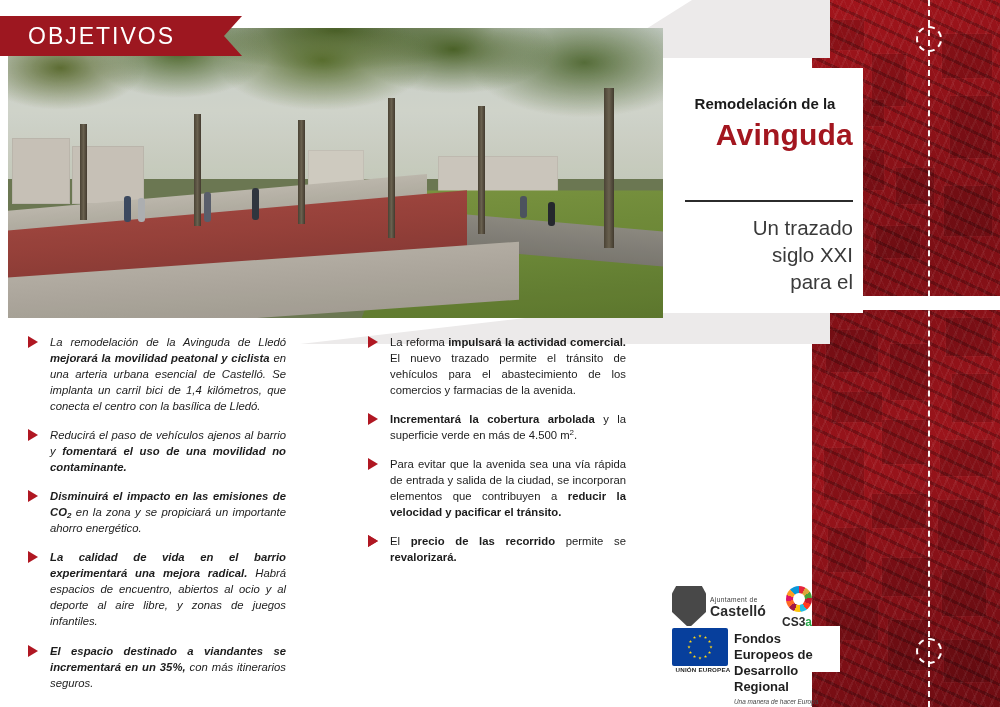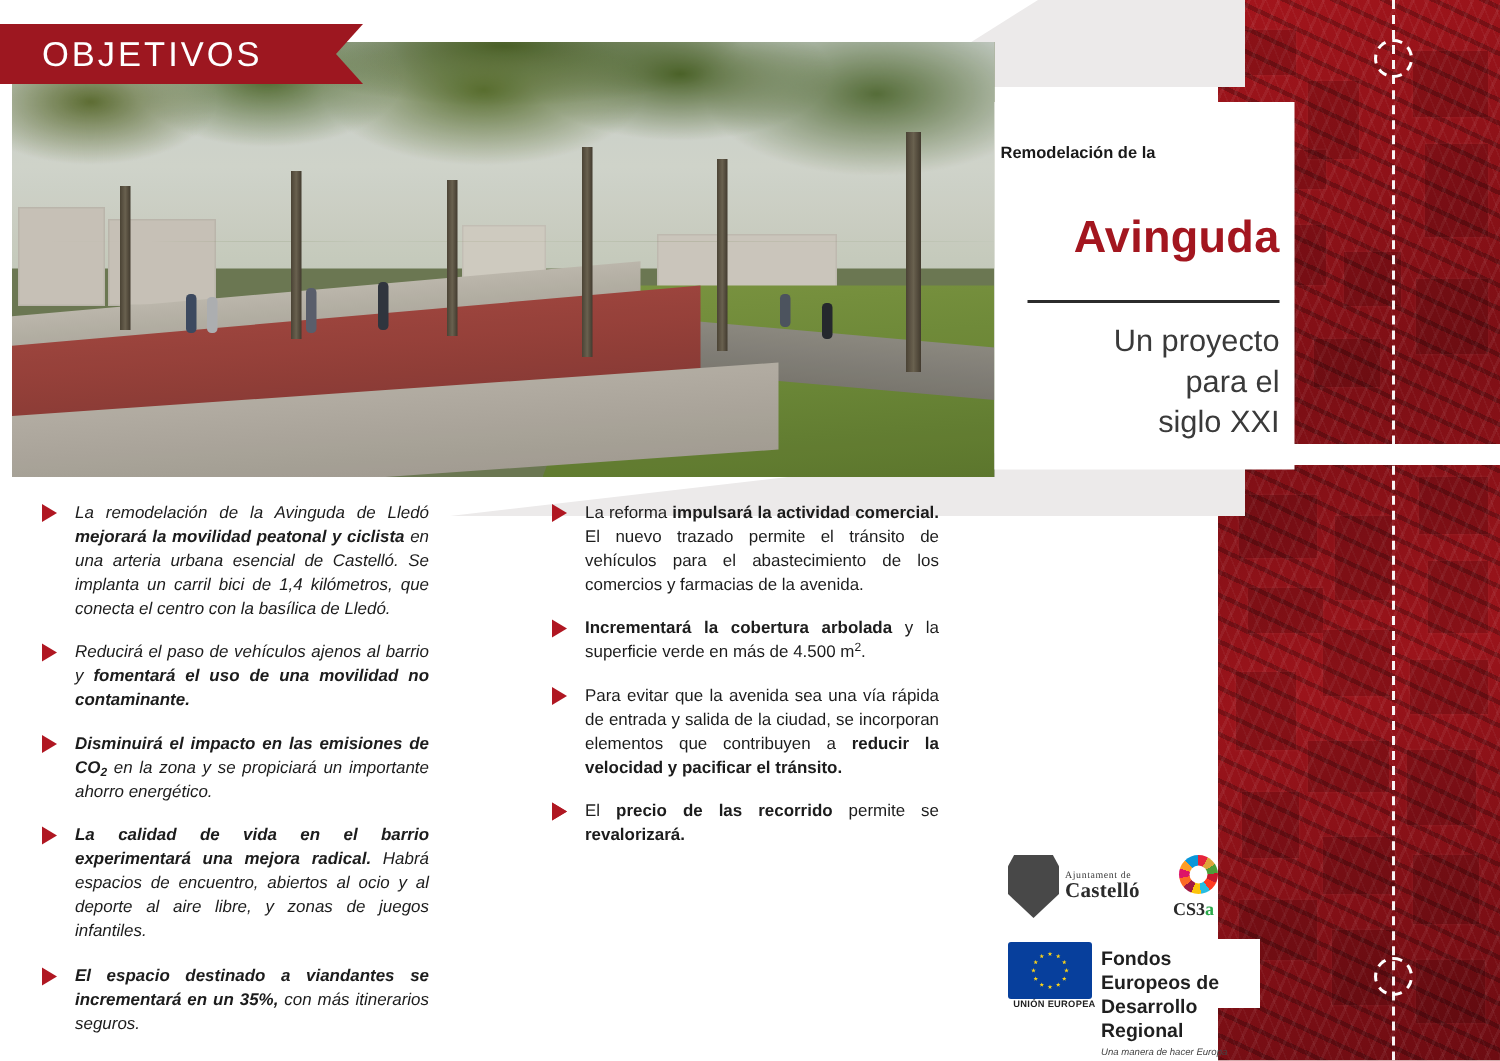--- a/index.html
+++ b/index.html
@@ -99,28 +99,28 @@
     position: absolute; left: 28px; top: 7px;
     color: #ffffff; font-size: 23px; letter-spacing: 2px; font-weight: 400;
   }
 
   
   .title-card {
     position: absolute; left: 663px; top: 68px; width: 200px; height: 245px;
     background: #ffffff;
   }
   .title-kicker {
-    position: absolute; left: 4px; top: 28px; width: 176px;
-    font-size: 11px; font-weight: bold; color: #1a1a1a; line-height: 1.1;
-    text-align: left;
+    position: absolute; left: 14px; top: 28px; width: 176px;
+    font-size: 15px; font-weight: bold; color: #1a1a1a; line-height: 1.1;
+    text-align: center;
   }
   .title-main {
     position: absolute; left: 4px; top: 50px; width: 186px;
     font-size: 30px; font-weight: bold; color: #a3161f; line-height: 1.12;
-    text-align: right; letter-spacing: .2px; margin-top: 24px;
+    text-align: right; letter-spacing: .2px;
   }
   .title-rule {
     position: absolute; left: 22px; top: 132px; width: 168px; height: 2px;
     background: #2b2b2b;
   }
   .title-sub {
     position: absolute; left: 6px; top: 146px; width: 184px;
     font-size: 20.5px; color: #3a3a3a; line-height: 1.32; text-align: right;
   }
 
@@ -149,21 +149,21 @@
     width: 0; height: 0;
     border-top: 6px solid transparent; border-bottom: 6px solid transparent;
     border-left: 10px solid #b01722;
   }
   .bullet b { font-weight: bold; }
   sub.small { font-size: 8px; vertical-align: baseline; position: relative; top: 2px; }
   sup.small { font-size: 8px; vertical-align: baseline; position: relative; top: -4px; }
 
   
   .logo-row {
-    position: absolute; left: 672px; top: 568px; width: 140px; height: 56px; font-family: Liberation Serif, serif;
+    position: absolute; left: 672px; top: 584px; width: 140px; height: 56px;
   }
   .crest {
     position: absolute; left: 0; top: 2px; width: 34px; height: 42px;
     background: #2f2f2f;
     clip-path: polygon(12% 0, 88% 0, 100% 18%, 100% 62%, 50% 100%, 0 62%, 0 18%);
     opacity: .88;
   }
   .crest-txt { position: absolute; left: 38px; top: 12px; }
   .crest-txt .l1 { font-size: 6.6px; color: #3a3a3a; letter-spacing: .4px; }
   .crest-txt .l2 { font-size: 14px; color: #2b2b2b; font-weight: bold; letter-spacing: .2px; }
@@ -275,23 +275,23 @@
   <span>OBJETIVOS</span>
 </div>
 
 <div class="title-card">
   <div class="title-kicker">Remodelación de la</div>
   <div class="title-main">
     <div>Avinguda</div>
   </div>
   <div class="title-rule"></div>
   <div class="title-sub">
-    <div>Un proyecto</div>
+    <div>Un trazado</div>
+    <div>siglo XXI</div>
     <div>para el</div>
-    <div>siglo XXI</div>
   </div>
 </div>
 
 <div class="col col-left" id="col-left">
     <div class="bullet"><span class="tri"></span><span><span>La remodelación de la Avinguda de Lledó </span><b>mejorará la movilidad peatonal y ciclista</b><span> en una arteria urbana esencial de Castelló. Se implanta un carril bici de 1,4 kilómetros, que conecta el centro con la basílica de Lledó.</span></span></div>
     <div class="bullet"><span class="tri"></span><span><span>Reducirá el paso de vehículos ajenos al barrio y </span><b>fomentará el uso de una movilidad no contaminante.</b></span></div>
     <div class="bullet"><span class="tri"></span><span><b>Disminuirá el impacto en las emisiones de CO</b><sub class="small" style="font-weight: bold;">2</sub><span> en la zona y se propiciará un importante ahorro energético.</span></span></div>
     <div class="bullet"><span class="tri"></span><span><b>La calidad de vida en el barrio experimentará una mejora radical.</b><span> Habrá espacios de encuentro, abiertos al ocio y al deporte al aire libre, y zonas de juegos infantiles.</span></span></div>
     <div class="bullet"><span class="tri"></span><span><b>El espacio destinado a viandantes se incrementará en un 35%,</b><span> con más itinerarios seguros.</span></span></div>
   </div>

